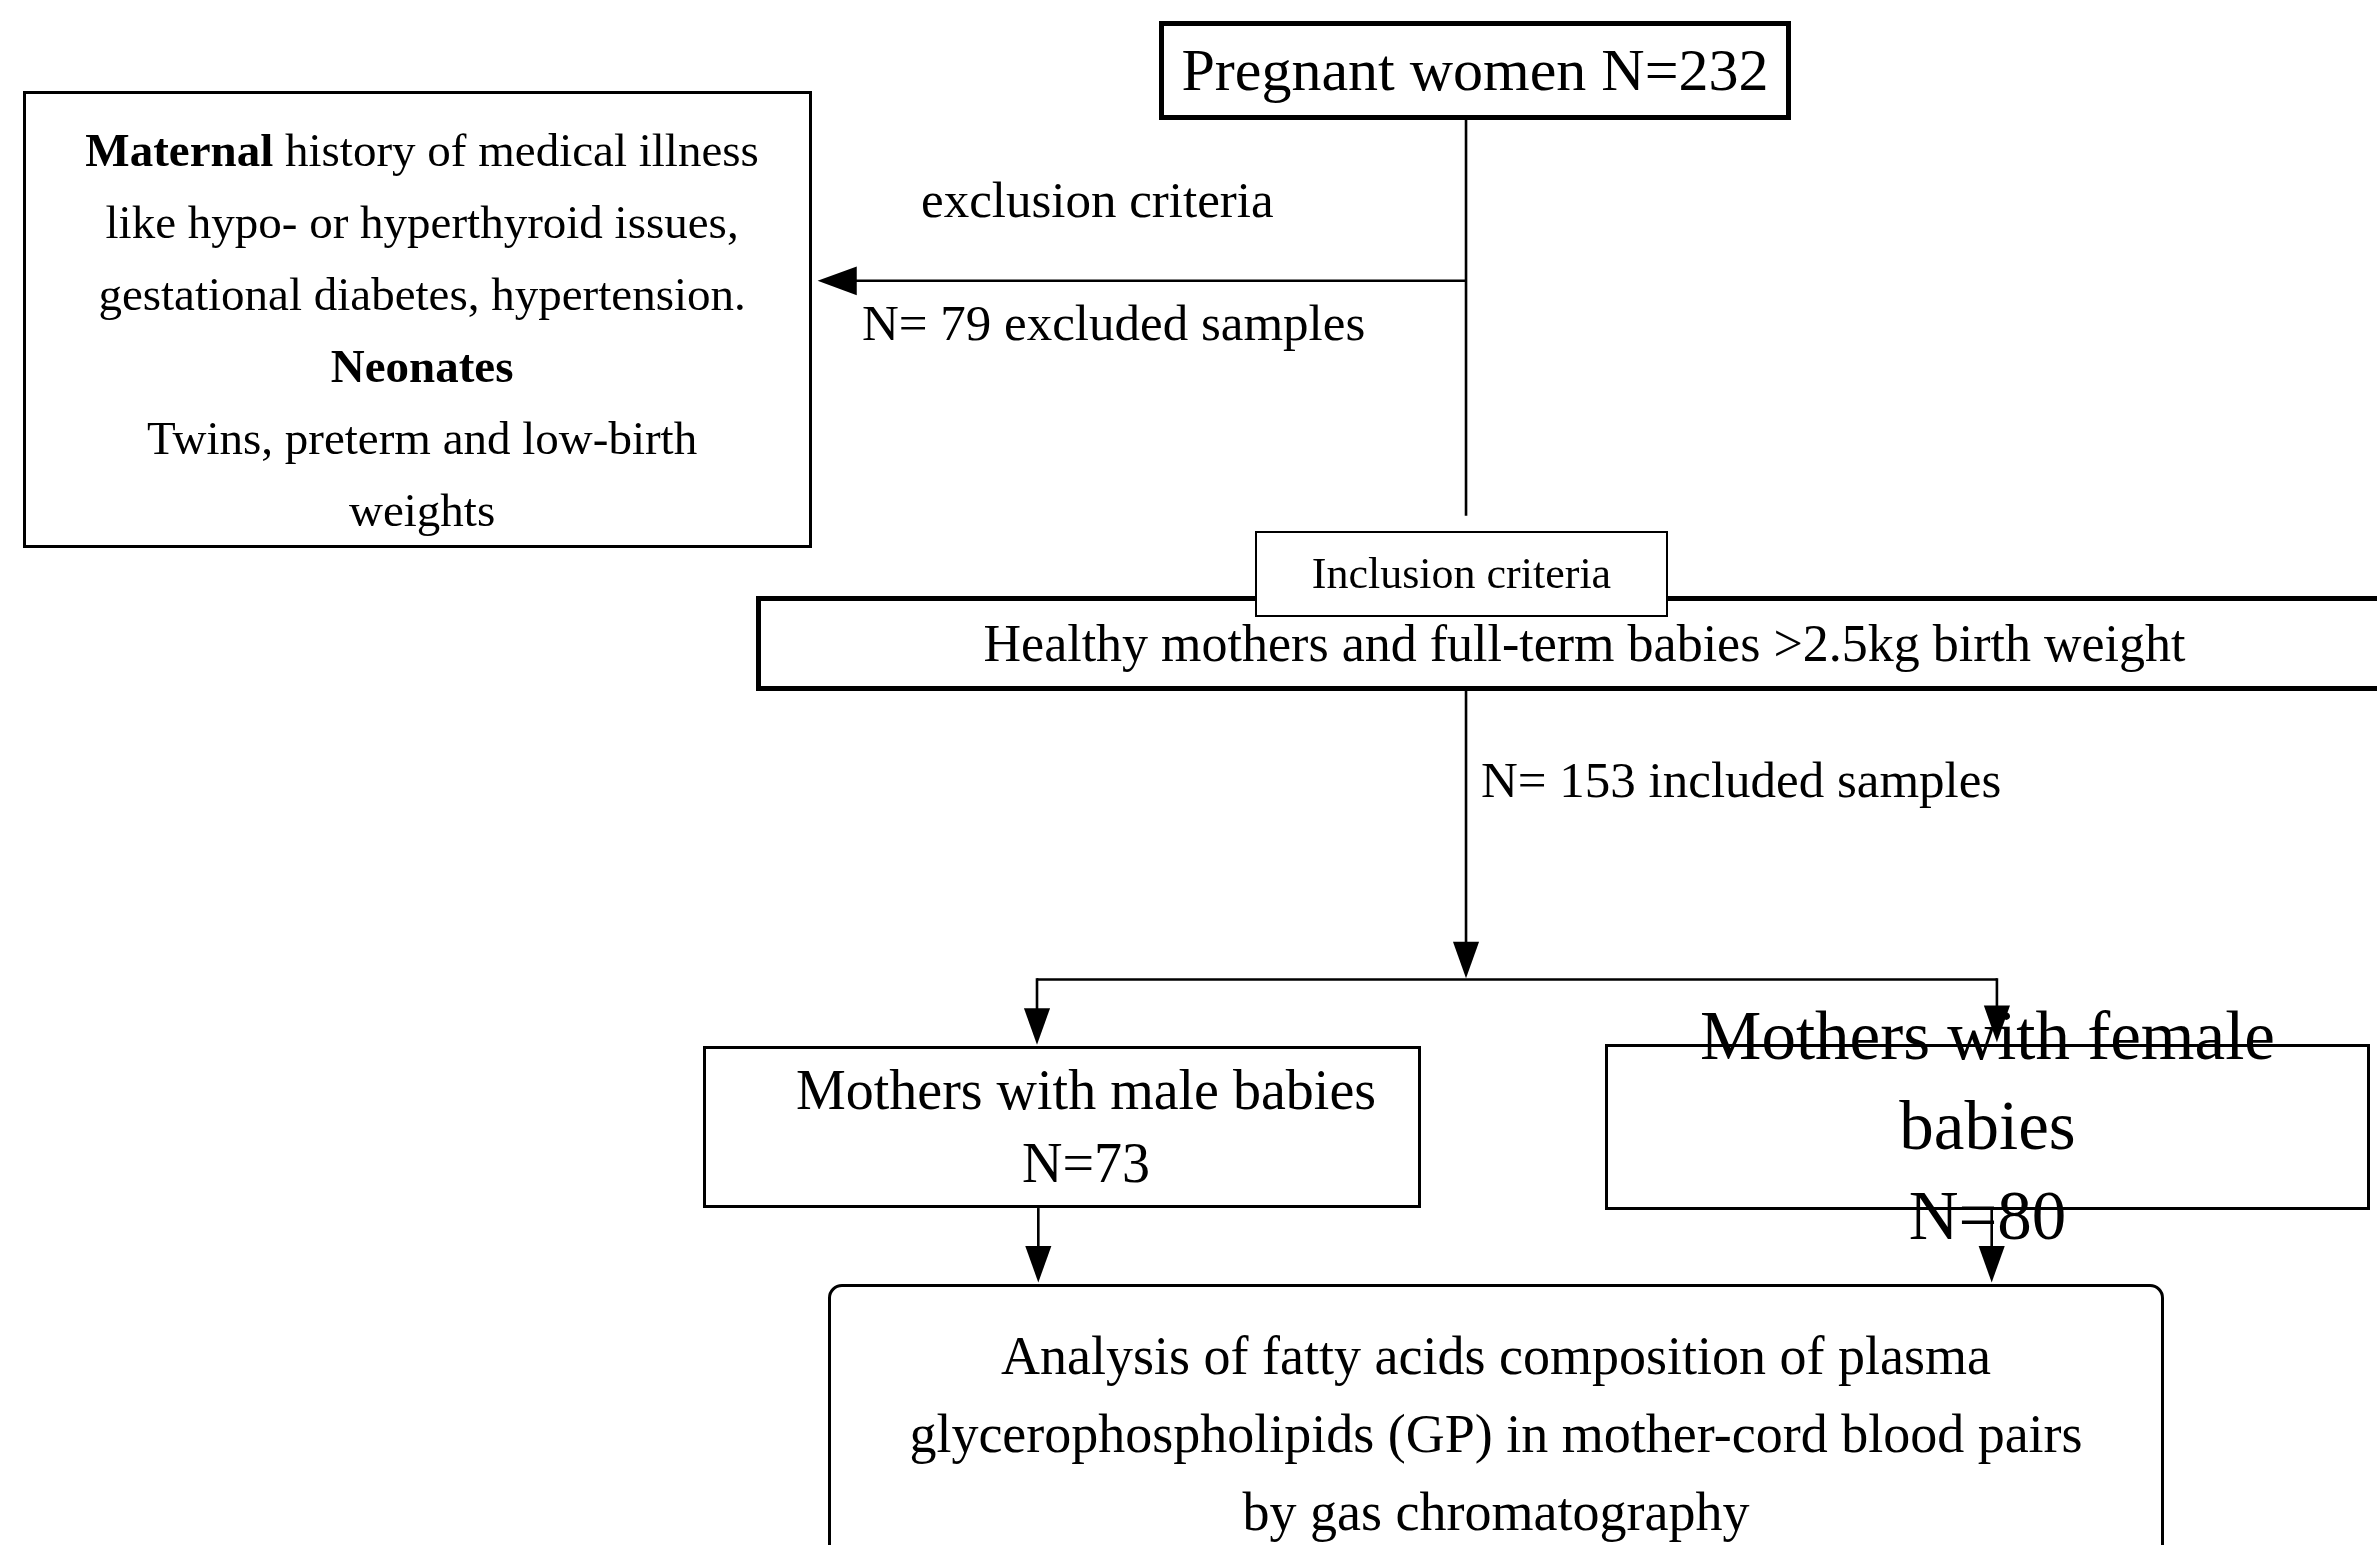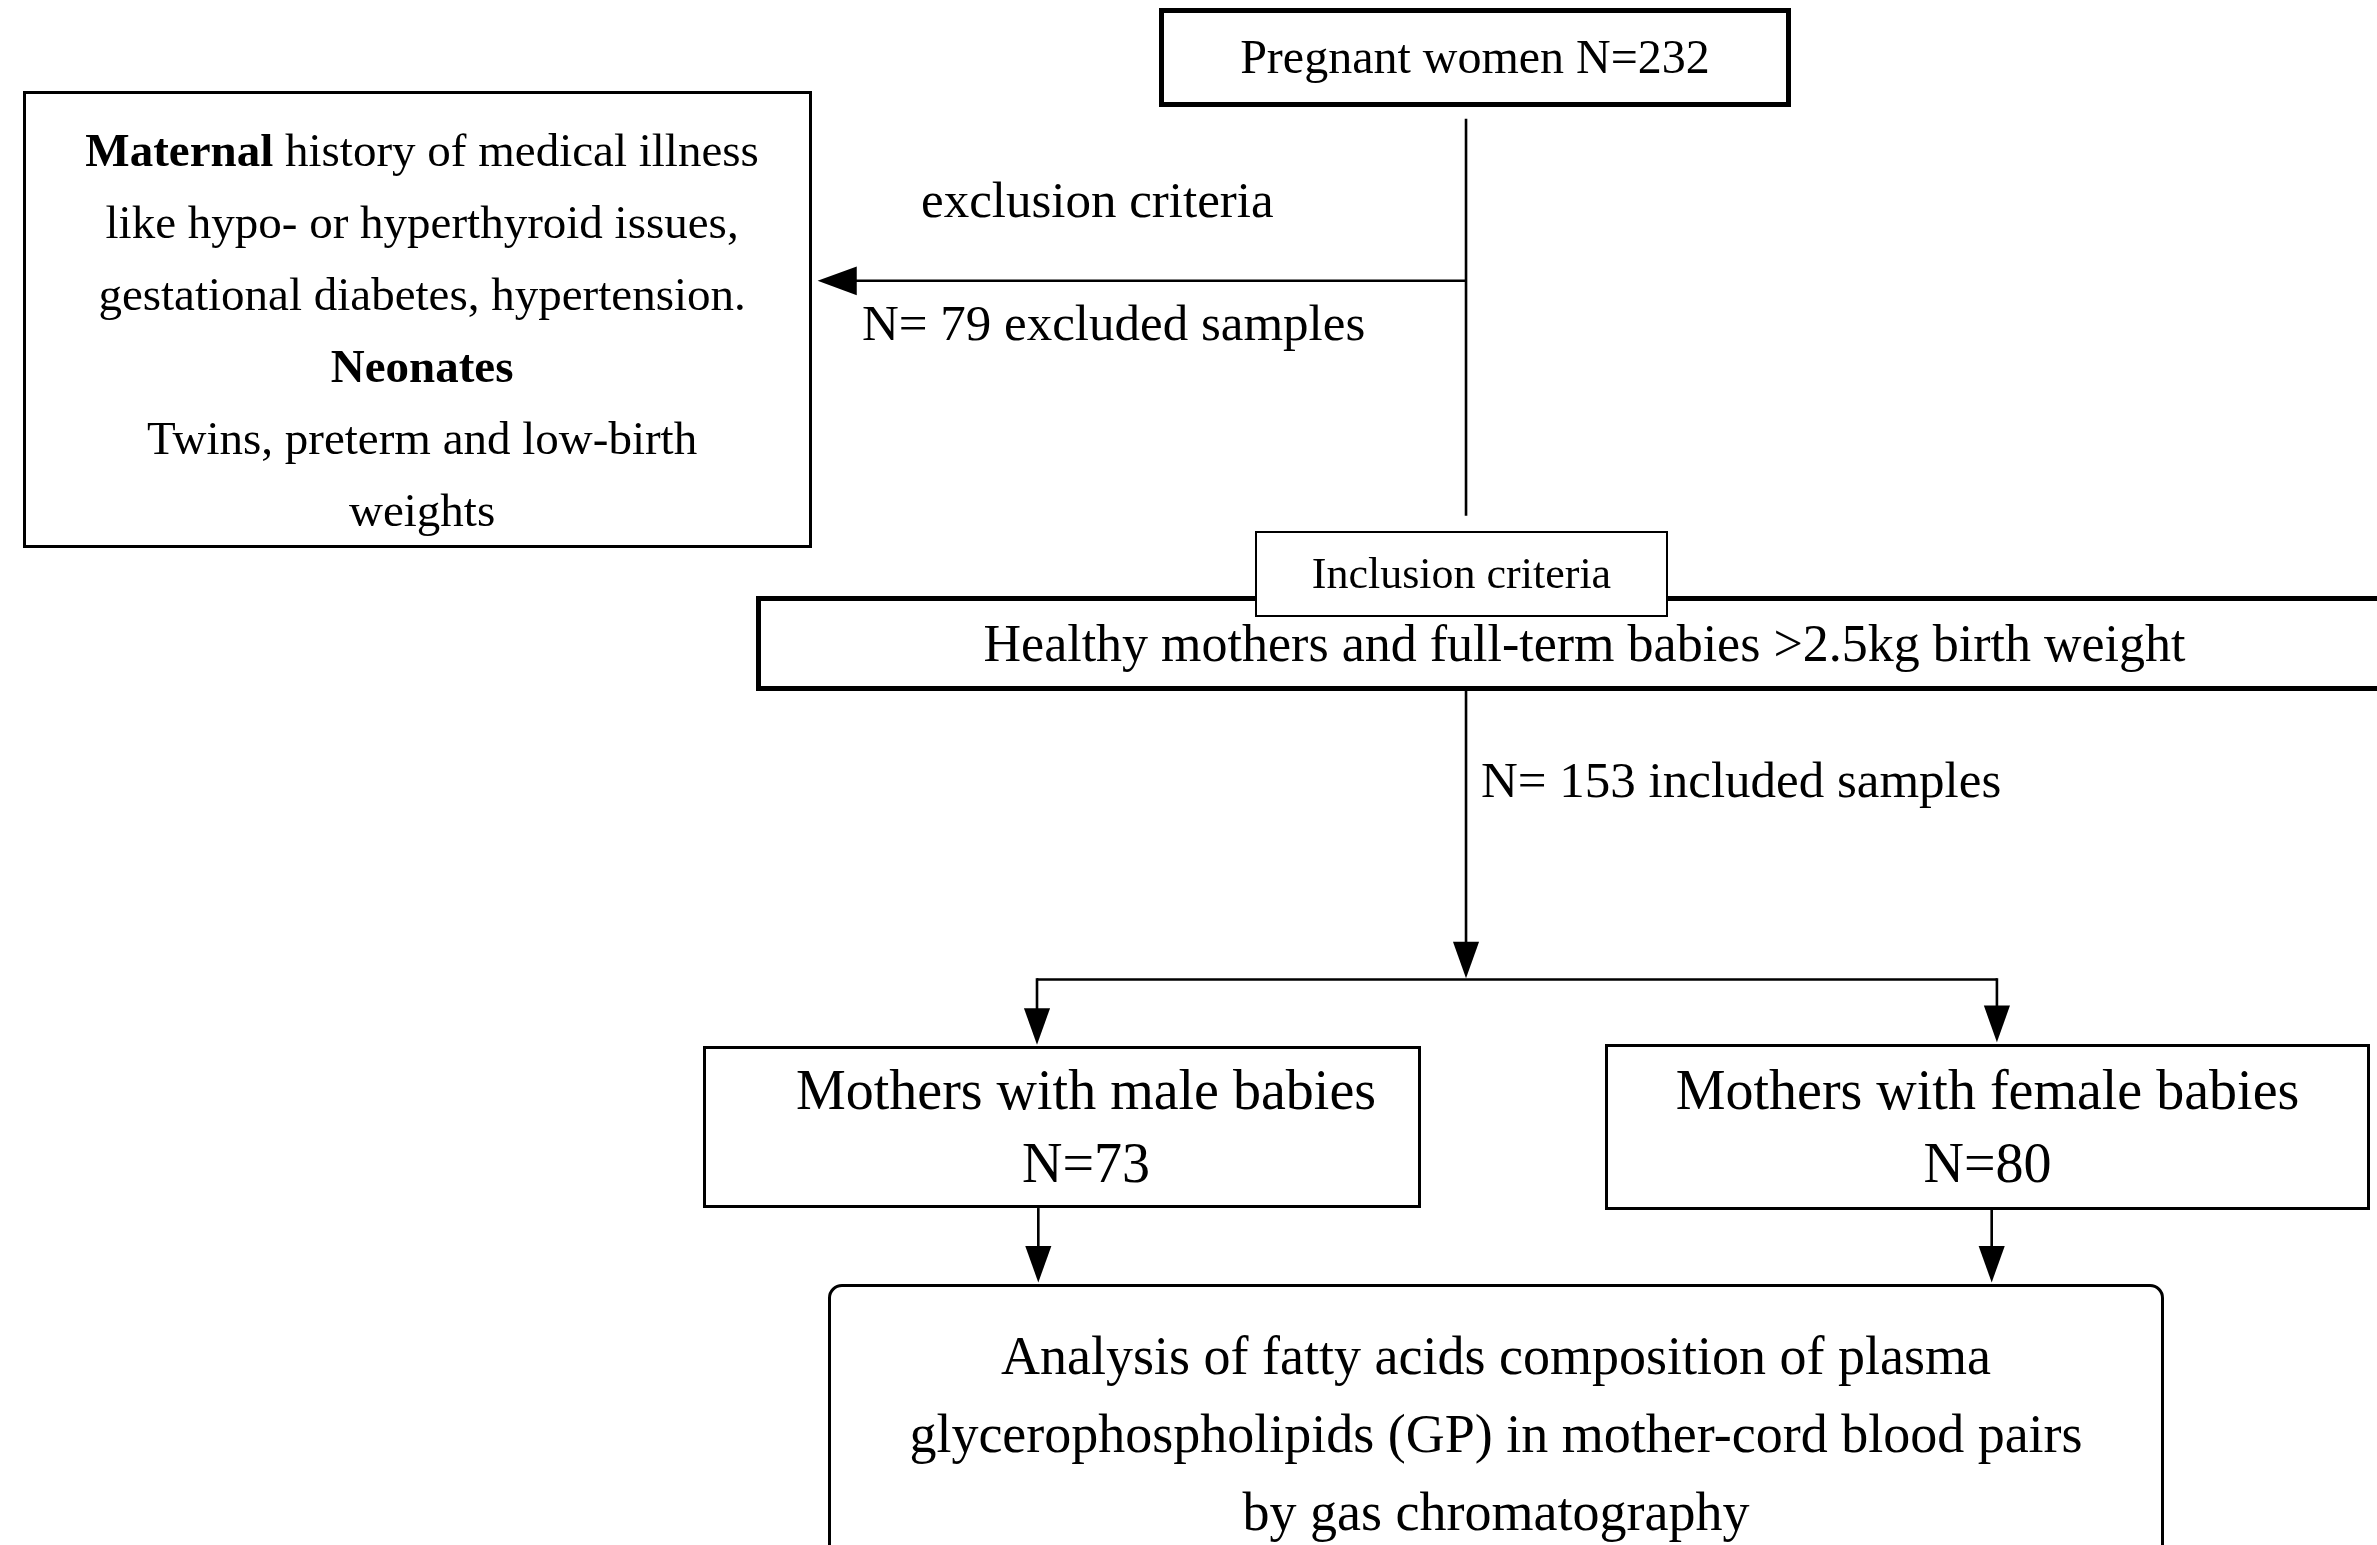--- a/index.html
+++ b/index.html
@@ -28,30 +28,30 @@
     justify-content: center;
     text-align: center;
     line-height: 1.22;
   }
   .lbl {
     position: absolute;
     white-space: nowrap;
     font-size: 51px;
     line-height: 1.1;
   }
-  #top-box      { left: 1159px; top: 8px;   width: 632px;  height: 99px; border-width: 5.2px;  font-size: 48px; align-items: center; }
+  #top-box      { left: 1159px; top: 21px;   width: 632px;  height: 99px; border-width: 5.2px;  font-size: 60px; align-items: center; }
   #left-box     { left: 23px;   top: 91px;  width: 789px; height: 457px; border-width: 3.9px;
                   display: block; text-align: center; padding: 19.6px 7.8px 0 17px;
                   font-size: 47px; line-height: 72px; }
   #left-box .ln { white-space: nowrap; }
   .b            { font-weight: bold; }
   #incl-small   { left: 1255px; top: 531px;  width: 413px;  height: 86px; border-width: 2.6px;  font-size: 44px; z-index: 2; }
   #incl-box     { left: 756px; top: 596px;  width: 1657px; height: 95px; border-width: 5.9px;  font-size: 52px; z-index: 1; justify-content: center; }
   #male-box     { left: 703px; top: 1046px; width: 718px; height: 162px; border-width: 3.3px;  font-size: 56px; line-height: 1.3; padding-left: 48px; }
-  #female-box   { left: 1605px; top: 1044px; width: 765px; height: 166px; border-width: 3.9px;  font-size: 56px; line-height: 1.3; }
+  #female-box   { left: 1605px; top: 1044px; width: 765px; height: 166px; border-width: 3.9px;  font-size: 69px; line-height: 1.3; }
   #analysis-box { left: 828px; top: 1284px; width: 1336px; height: 300px; border-width: 3.9px;  font-size: 54px; line-height: 78px; border-radius: 14px; }
   #lbl-exclusion { left: 921px; top: 172px;  width: 418px; }
   #lbl-excluded  { left: 862px; top: 295px;  width: 562px; }
   #lbl-included  { left: 1481px; top: 752px; width: 562px; text-align: left; }
   #connectors {
     position: absolute;
     left: 0; top: 0;
     width: 2377px;
     height: 1545px;
     z-index: 0;

